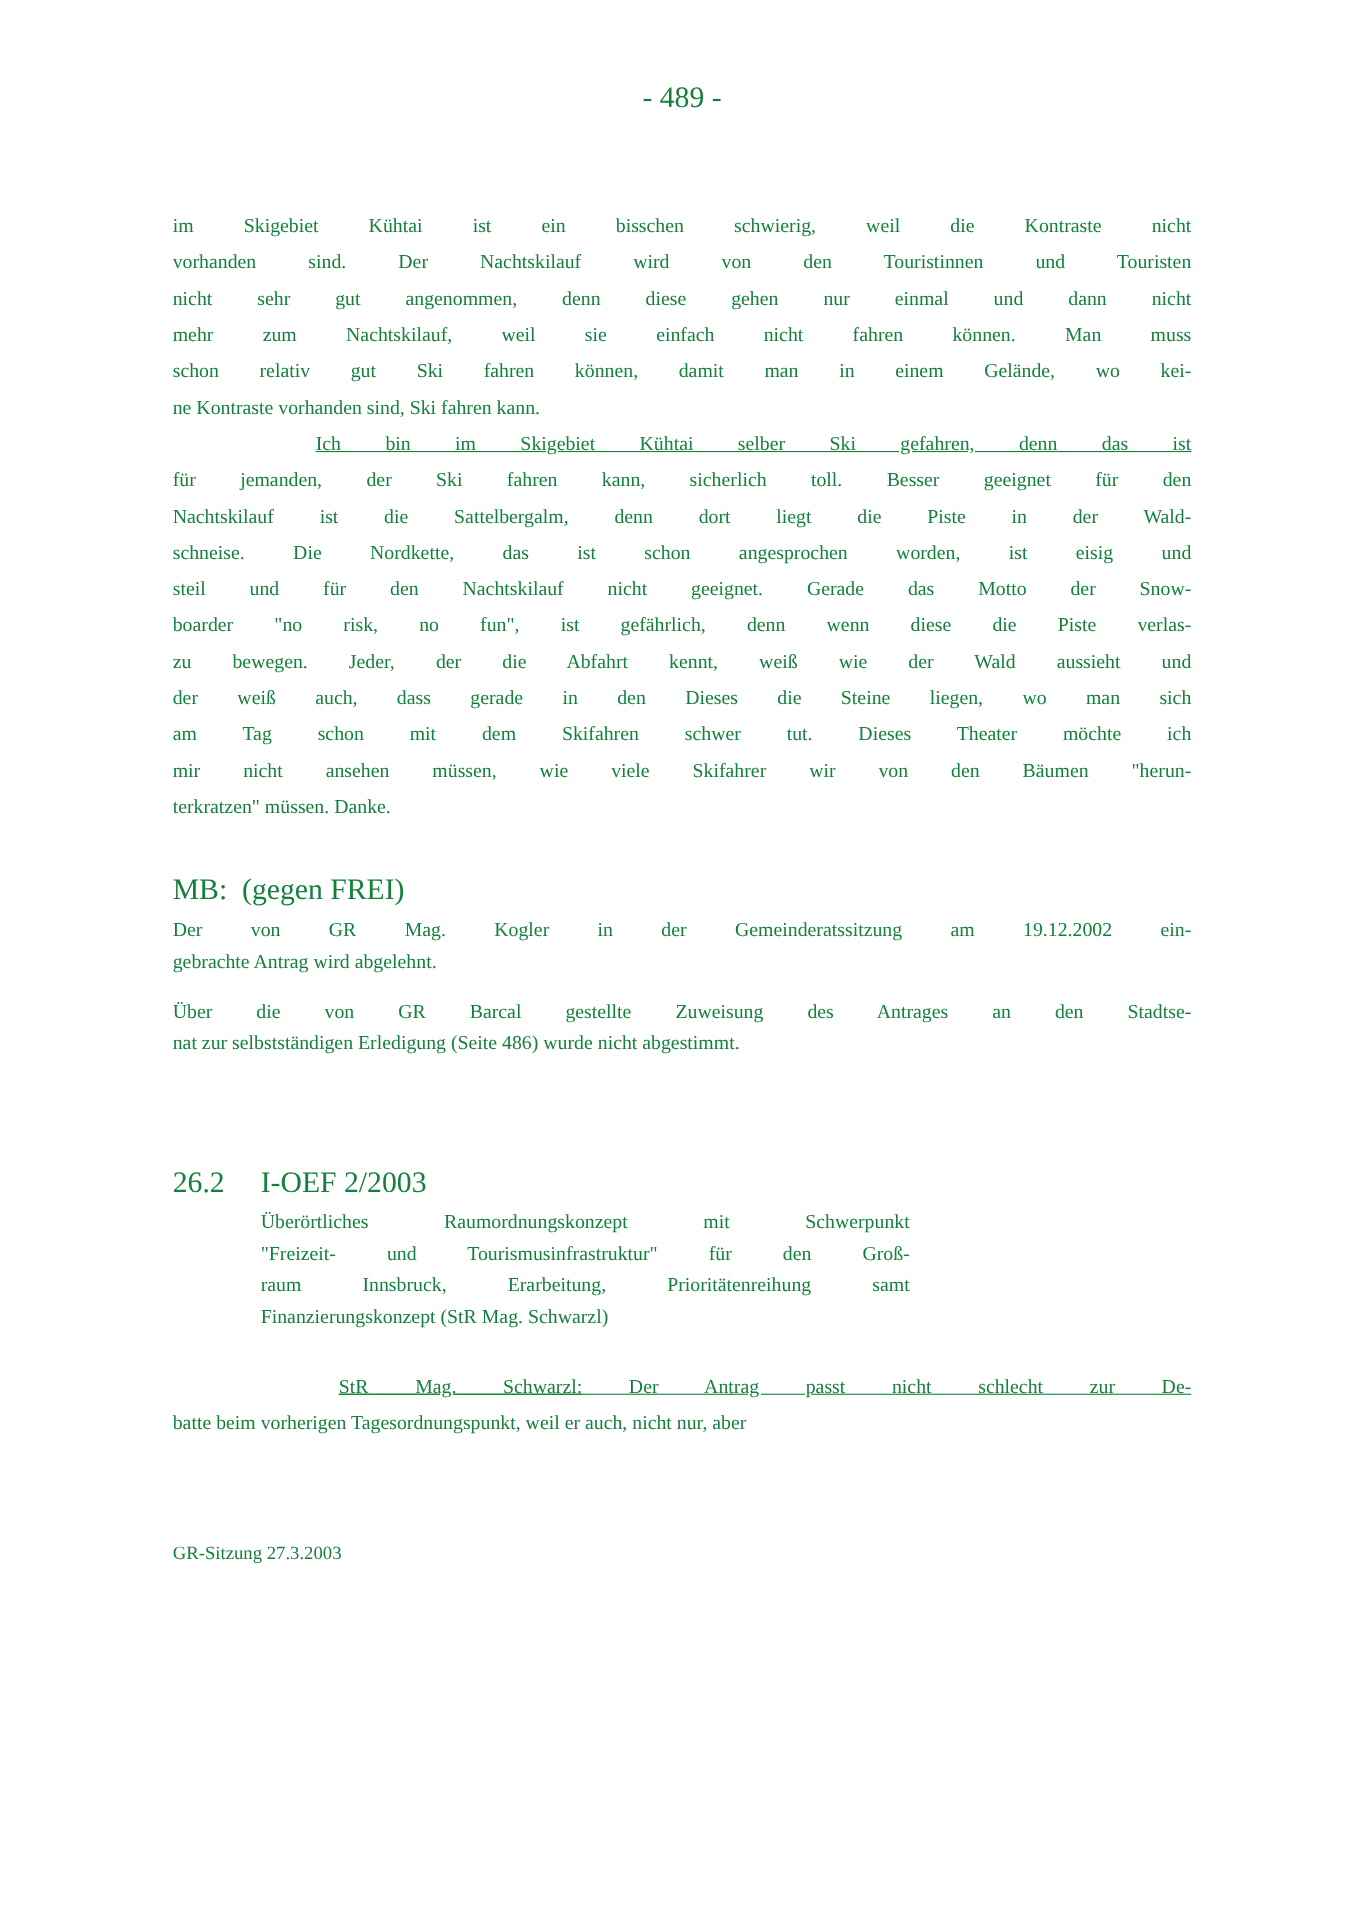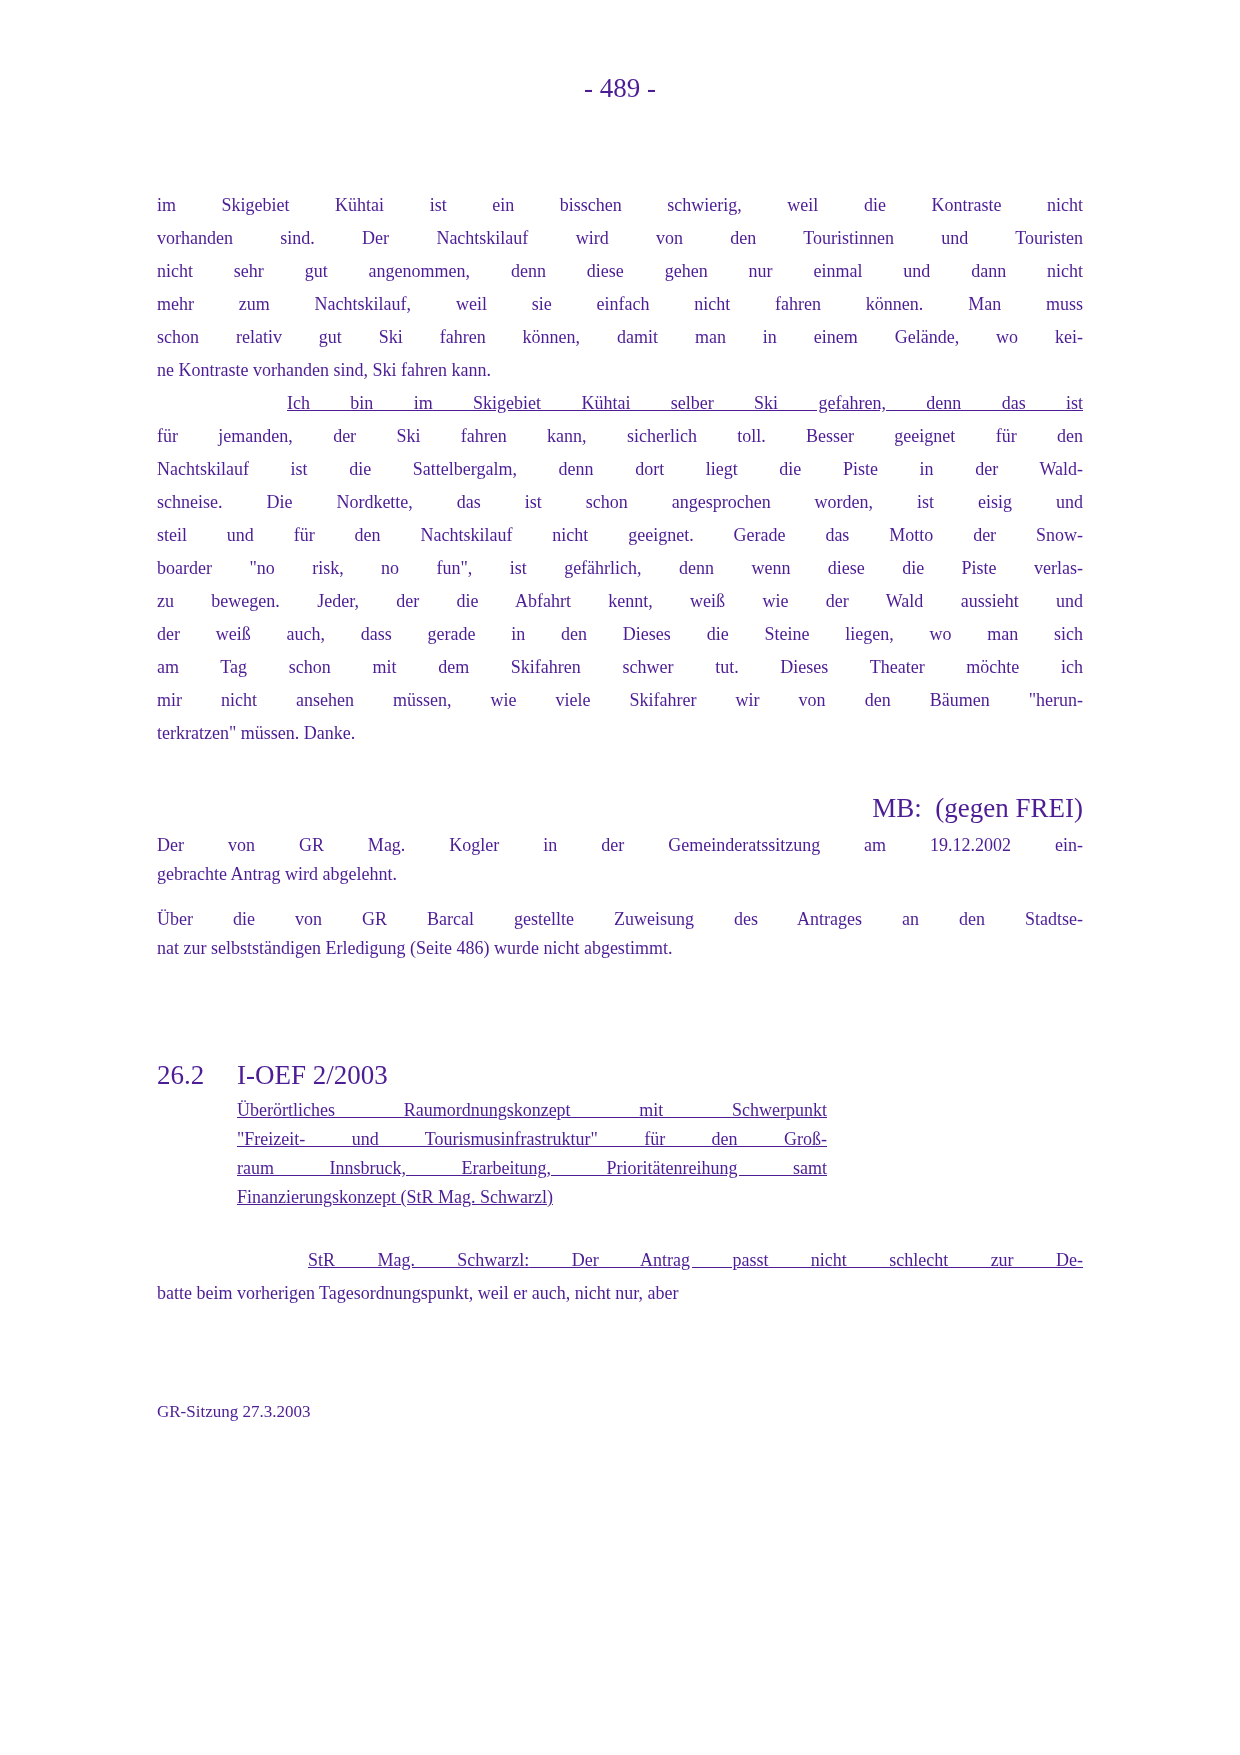--- a/index.html
+++ b/index.html
@@ -3,21 +3,21 @@
 <meta charset="utf-8">
 <title>- 489 -</title>
 <style>
   * { margin: 0; padding: 0; box-sizing: border-box; }
   html, body { background: #ffffff; }
   .page {
     position: relative;
     width: 1240px;
     height: 1755px;
     background: #ffffff;
-    color: #4c1d95;
+    color: #15803d;
     font-family: "Liberation Serif", serif;
     overflow: hidden;
   }
   .content {
     position: absolute;
     left: 157px;
     top: 72px;
     width: 926px;
   }
   .page-number {
@@ -32,36 +32,35 @@
     text-align-last: justify;
     line-height: 33px;
   }
   .para.tight .line { line-height: 29px; }
   .para .line.last { text-align-last: left; }
   .para .line.indent { text-indent: 130px; text-decoration: underline; }
   .mb-line {
     margin-top: 42px;
     font-size: 27px;
     line-height: 33px;
-    text-align: right;
+    text-align: left;
     white-space: pre;
   }
   .para.antrag { margin-top: 6px; }
   .para.zuweisung { margin-top: 16px; }
   .section-head {
     margin-top: 96px;
     font-size: 27px;
     line-height: 33px;
   }
   .section-number { display: inline-block; width: 80px; }
   .section-title {
     margin-top: 4px;
     margin-left: 80px;
     width: 590px;
-    text-decoration: underline;
   }
   .para.schwarzl { margin-top: 32px; }
   .u { text-decoration: underline; margin-left: 21px; }
   .footer {
     position: absolute;
     left: 157px;
     top: 1402px;
     font-size: 17px;
     line-height: 20px;
   }

